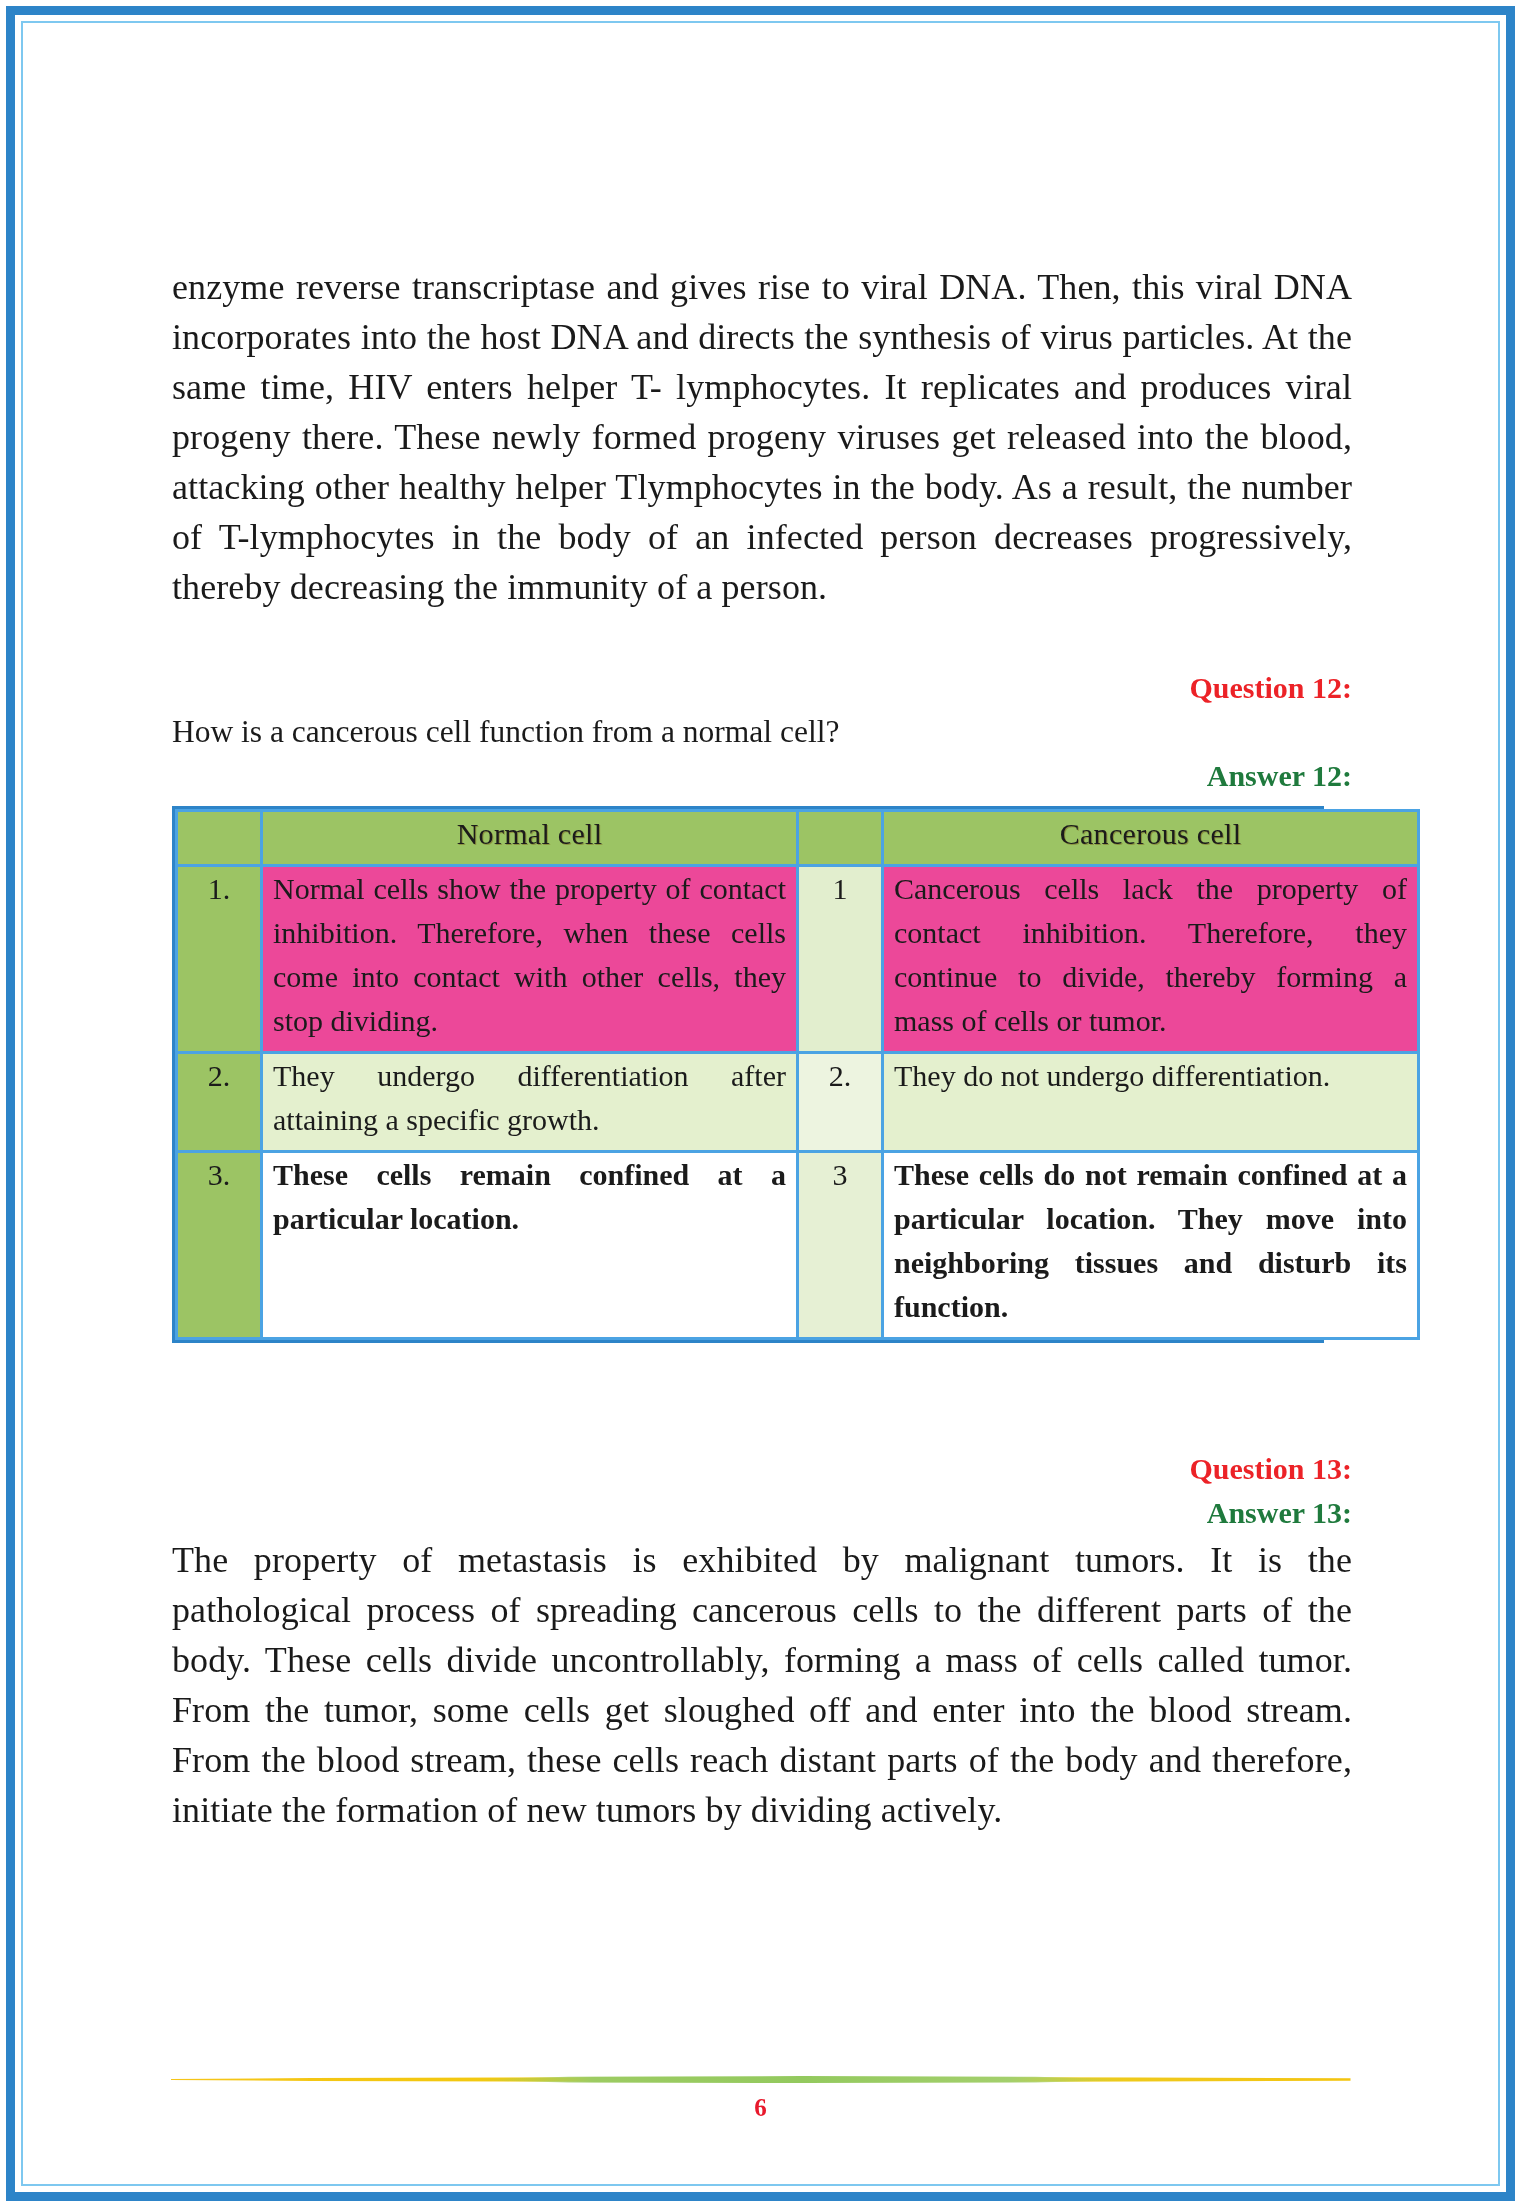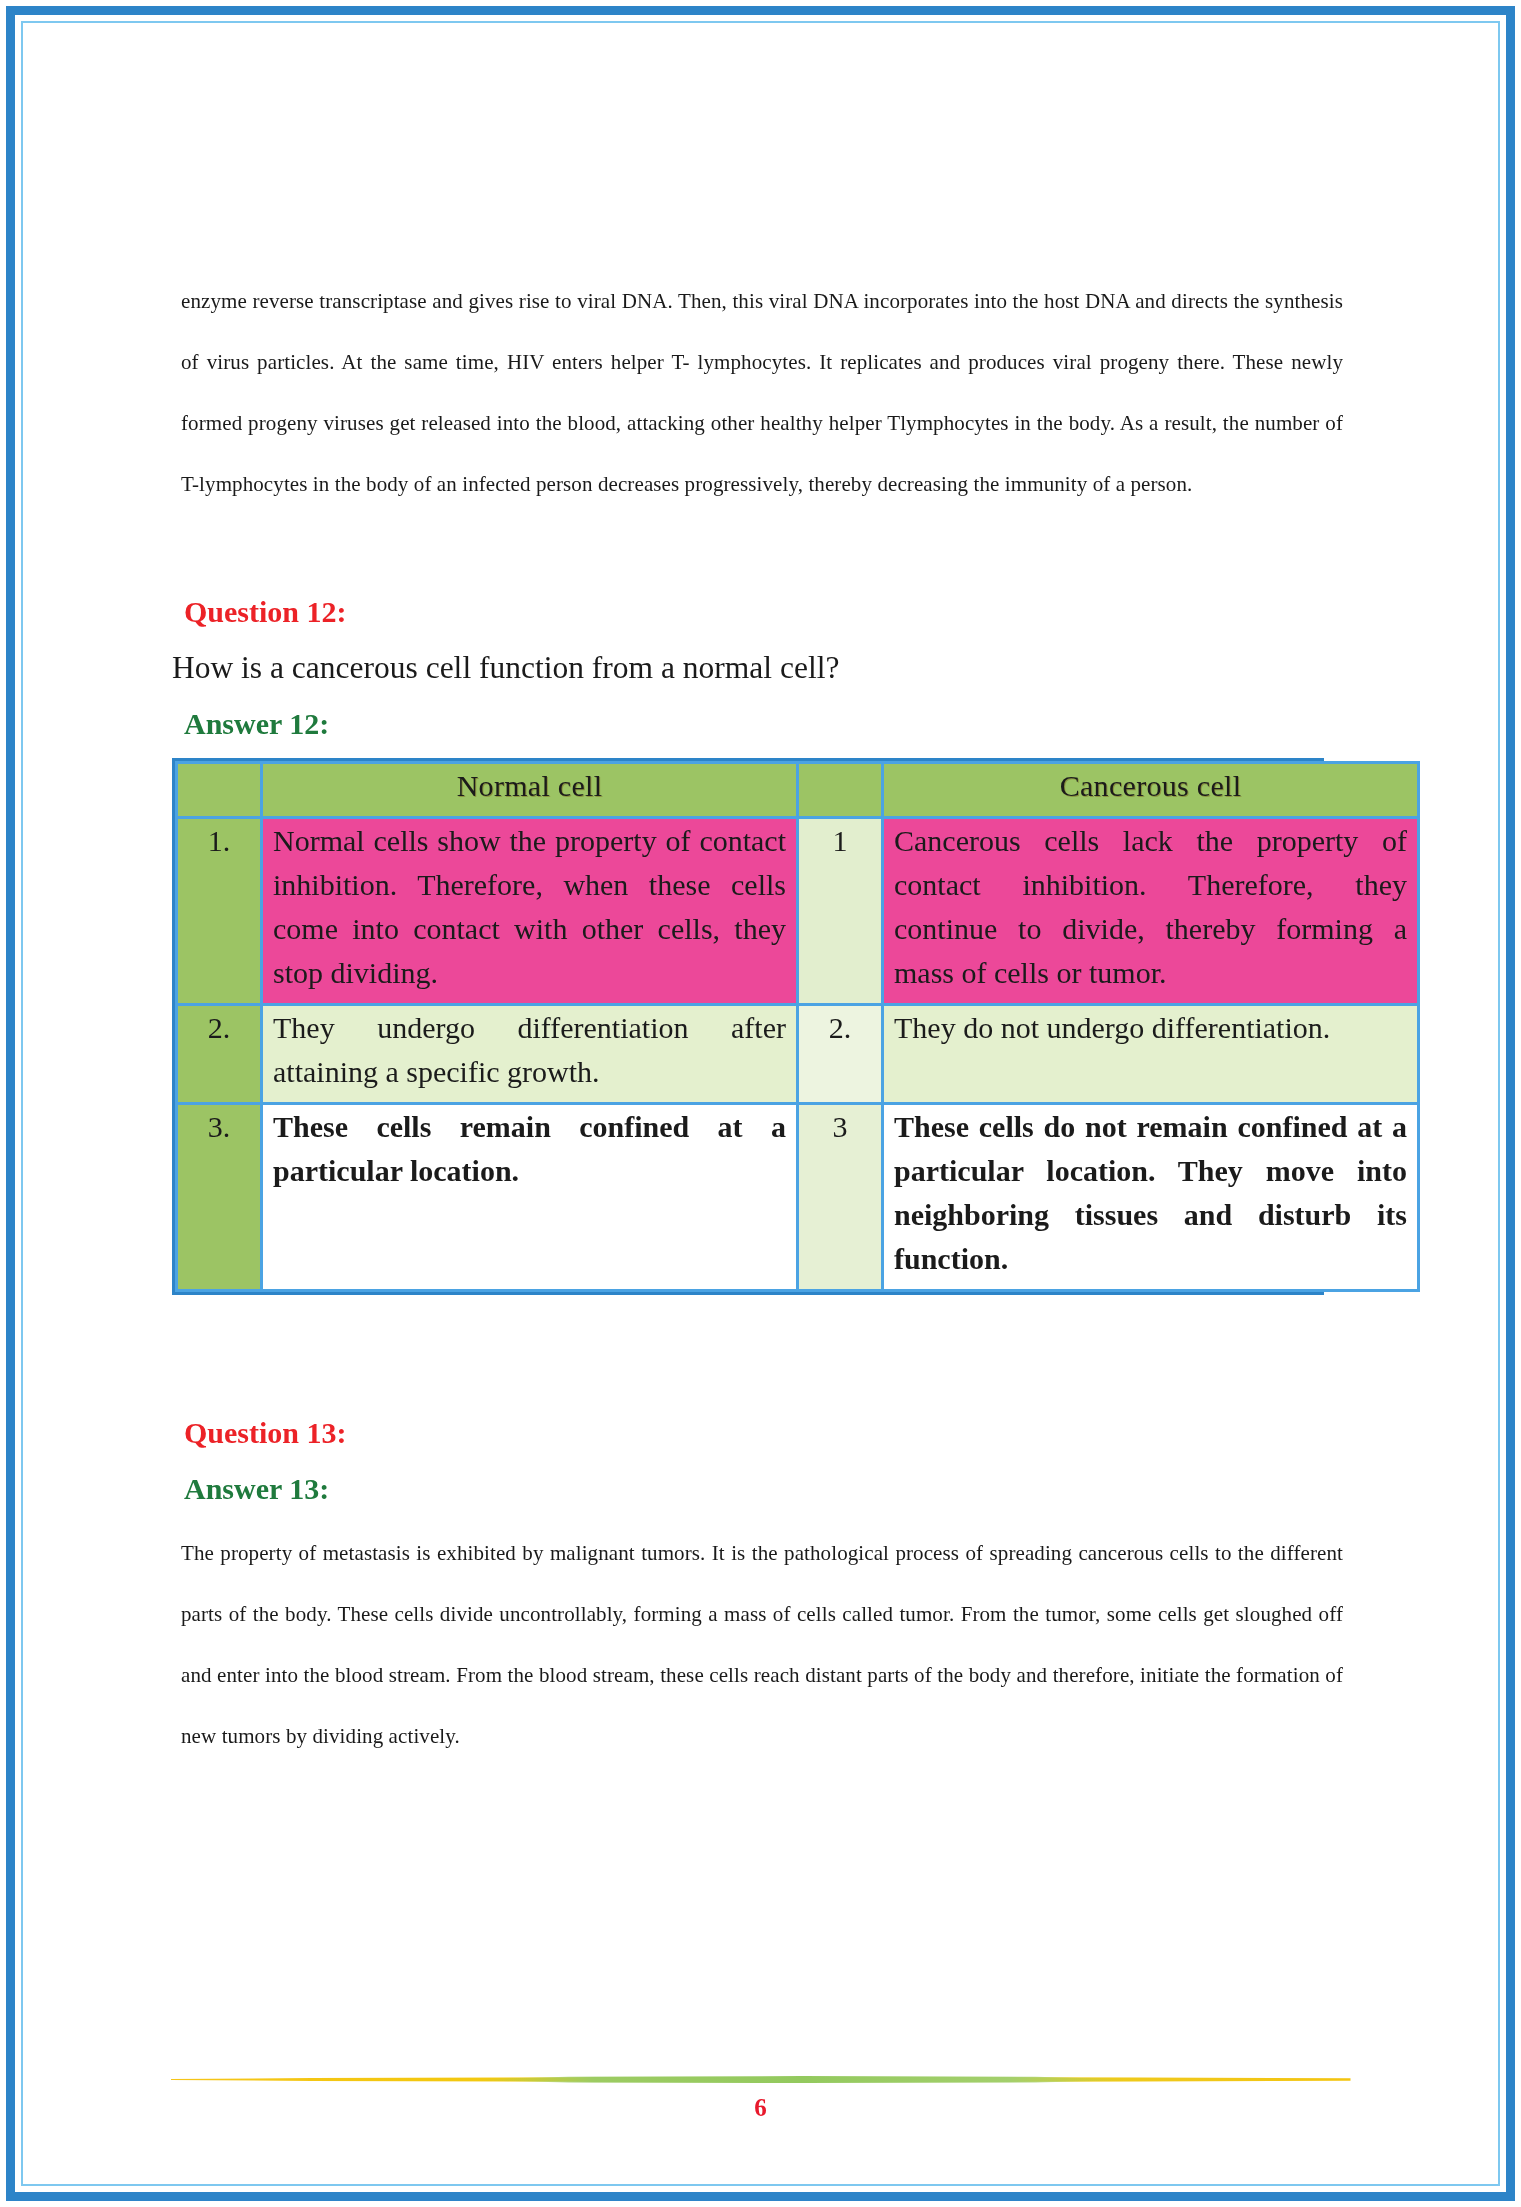--- a/index.html
+++ b/index.html
@@ -37,33 +37,34 @@
     border: 2px solid #7ec8f0;
     box-sizing: border-box;
   }
   .content {
     position: absolute;
     left: 172px;
     top: 262px;
     width: 1180px;
   }
   p.body-text {
-    margin: 9px;
-    font-size: 21px;
-    line-height: 61px;
+    margin: 0;
+    font-size: 36px;
+    line-height: 50px;
     color: #1a1a1a;
     text-align: justify;
     text-justify: inter-word;
     letter-spacing: 0.1px;
   }
   .qa-heading {
     font-size: 30px;
     font-weight: bold;
     line-height: 44px;
-    margin: 12px;
+    margin: 0;
+    text-align: right;
   }
   .q-heading { color: #ec2227; }
   .a-heading { color: #1f7a3d; }
   .q-text {
     margin: 0;
     font-size: 31.5px;
     line-height: 44px;
     color: #1a1a1a;
   }
   .spacer-lg { height: 54px; }

